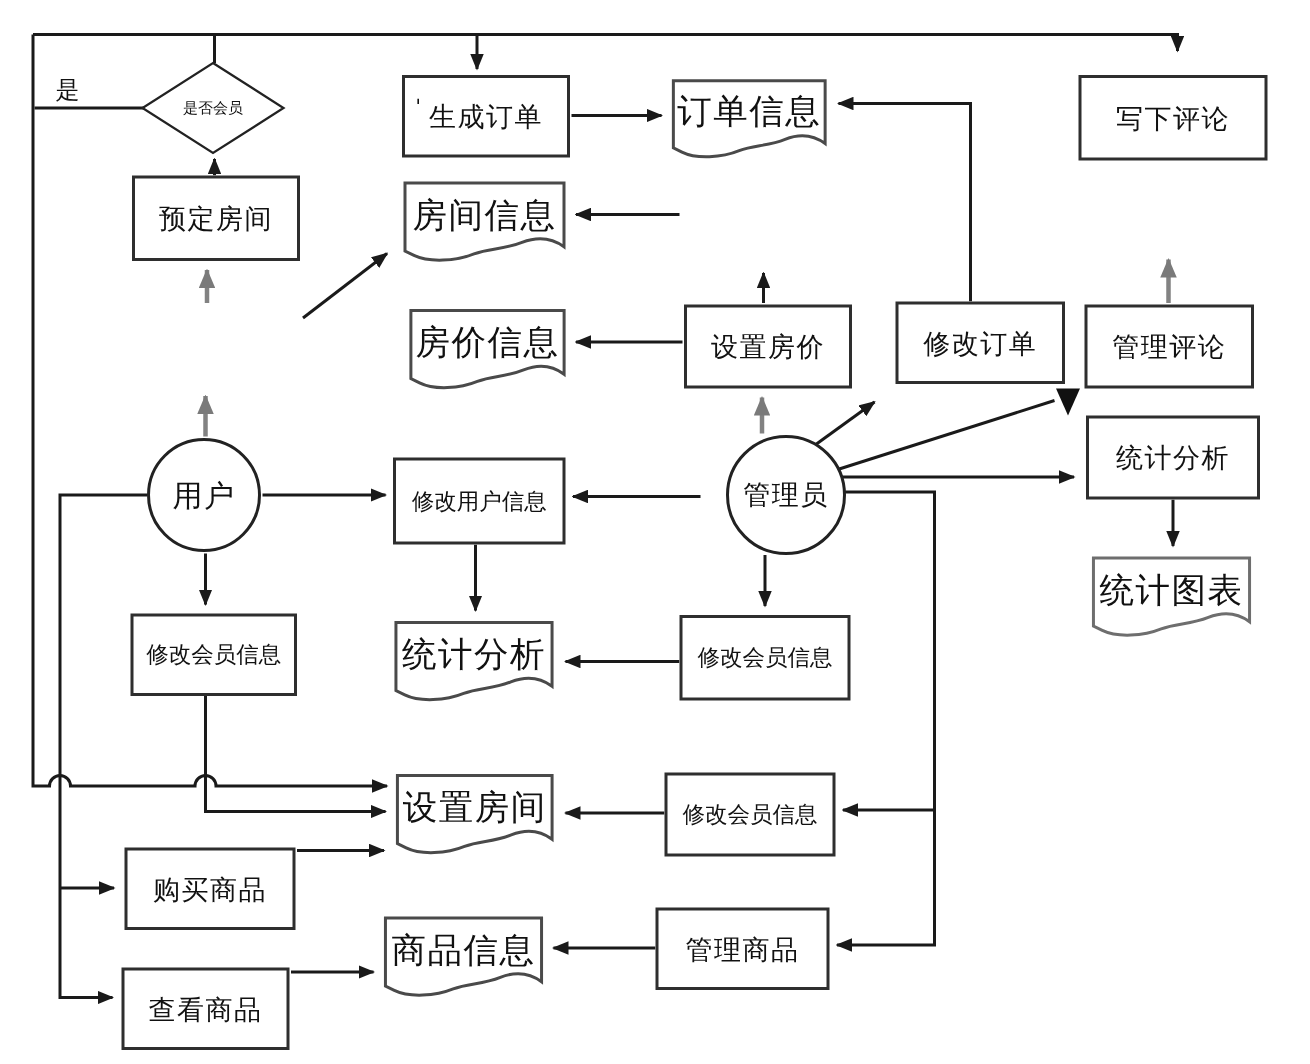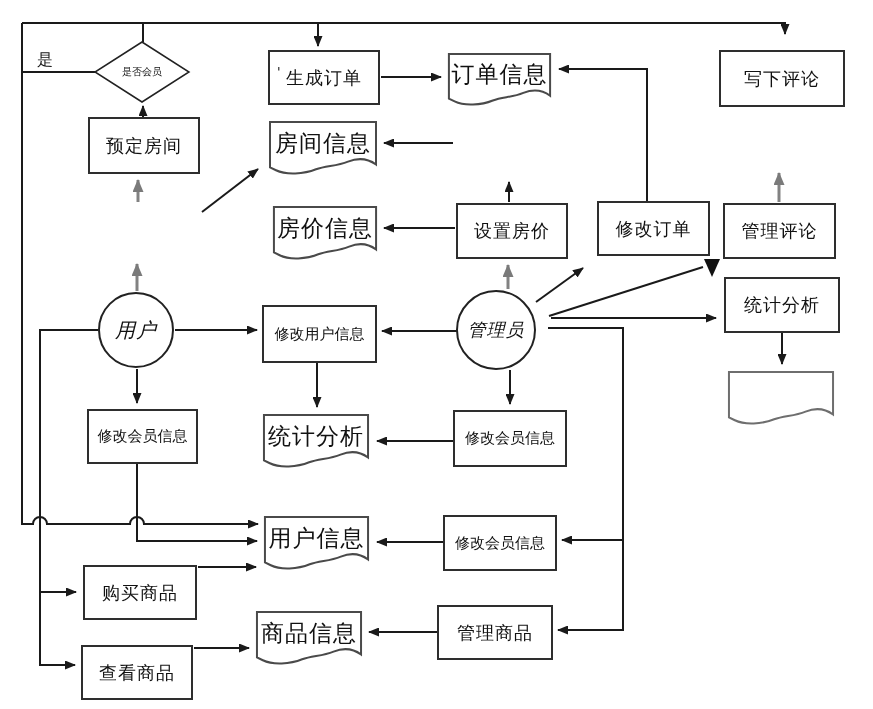--- a/index.html
+++ b/index.html
@@ -15,21 +15,21 @@
   }
   .p.sm{font-size:15px;letter-spacing:0;text-align:center;}
   .doc{background:transparent;}
   .doc svg{position:absolute;left:0;top:0;width:100%;height:100%;}
   .doc .lbl{
     position:absolute;left:2px;right:2px;top:4px;bottom:16px;display:flex;
     align-items:center;justify-content:center;font-size:23px;white-space:nowrap;letter-spacing:1px;
   }
   .circle{
     border:2px solid #222;border-radius:50%;background:#fff;display:flex;
-    align-items:center;justify-content:center;font-size:20px;letter-spacing:1px;font-style:italic;
+    align-items:center;justify-content:center;font-size:20px;letter-spacing:1px;
   }
   .circle.admin{font-size:18px;}
   .diamond-lbl{
     position:absolute;left:0;right:0;top:0;bottom:0;display:flex;align-items:center;
     justify-content:center;font-size:10px;
   }
   .floating-lbl{position:absolute;z-index:2;font-size:16px;}
   .tick{position:absolute;left:7px;top:12px;font-size:13px;}
   .e{fill:none;stroke:#1a1a1a;stroke-width:2;}
   .eg{fill:none;stroke:#828282;stroke-width:3;}
@@ -103,21 +103,21 @@
       <polygon points="50,2 97,32 50,62 3,32" fill="#fff" stroke="#222" stroke-width="1.5"></polygon>
     </svg>
     <span class="diamond-lbl">是否会员</span>
   </div>
 
   <div class="floating-lbl" style="left:37px;top:50px">是</div>
 
   <div class="node circle" style="left:98px;top:292px;width:76px;height:76px">
     <span>用户</span>
   </div>
-  <div class="node circle admin" style="left:456px;top:290px;width:80px;height:80px">
+  <div class="node circle admin" style="left:484px;top:290px;width:80px;height:80px">
     <span>管理员</span>
   </div>
 
   <div class="node p" style="left:88px;top:117px;width:112px;height:57px">
     <span>预定房间</span>
     </div>
   <div class="node p" style="left:268px;top:50px;width:112px;height:55px">
     <span class="tick">'</span>
     <span>生成订单</span>
     </div>
@@ -177,34 +177,35 @@
       <path d="M2 2 H108 V46 C100 40 90 39 80 43 C68 48 58 47 48 51 C36 56 18 57 8 52 L2 49 Z" fill="#fff" stroke="#4a4a4a" stroke-width="2" vector-effect="non-scaling-stroke"></path>
       </svg>
     <span class="lbl">房价信息</span>
     </div>
 
 
   <div class="node doc" style="left:727px;top:370px;width:108px;height:58px">
     <svg viewBox="0 0 110 60" preserveAspectRatio="none">
       <path d="M2 2 H108 V46 C100 40 90 39 80 43 C68 48 58 47 48 51 C36 56 18 57 8 52 L2 49 Z" fill="#fff" stroke="#6e6e6e" stroke-width="2" vector-effect="non-scaling-stroke"></path>
       </svg>
+    <span class="lbl">统计图表</span>
     </div>
 
   <div class="node doc" style="left:262px;top:413px;width:108px;height:58px">
     <svg viewBox="0 0 110 60" preserveAspectRatio="none">
       <path d="M2 2 H108 V46 C100 40 90 39 80 43 C68 48 58 47 48 51 C36 56 18 57 8 52 L2 49 Z" fill="#fff" stroke="#4a4a4a" stroke-width="2" vector-effect="non-scaling-stroke"></path>
       </svg>
     <span class="lbl">统计分析</span>
     </div>
 
   <div class="node doc" style="left:263px;top:515px;width:107px;height:58px">
     <svg viewBox="0 0 110 60" preserveAspectRatio="none">
       <path d="M2 2 H108 V46 C100 40 90 39 80 43 C68 48 58 47 48 51 C36 56 18 57 8 52 L2 49 Z" fill="#fff" stroke="#4a4a4a" stroke-width="2" vector-effect="non-scaling-stroke"></path>
       </svg>
-    <span class="lbl">用户信息</span>
+    <span class="lbl">设置房间</span>
     </div>
 
   <div class="node doc" style="left:255px;top:610px;width:108px;height:58px">
     <svg viewBox="0 0 110 60" preserveAspectRatio="none">
       <path d="M2 2 H108 V46 C100 40 90 39 80 43 C68 48 58 47 48 51 C36 56 18 57 8 52 L2 49 Z" fill="#fff" stroke="#4a4a4a" stroke-width="2" vector-effect="non-scaling-stroke"></path>
       </svg>
     <span class="lbl">商品信息</span>
     </div>
 
 </div>

